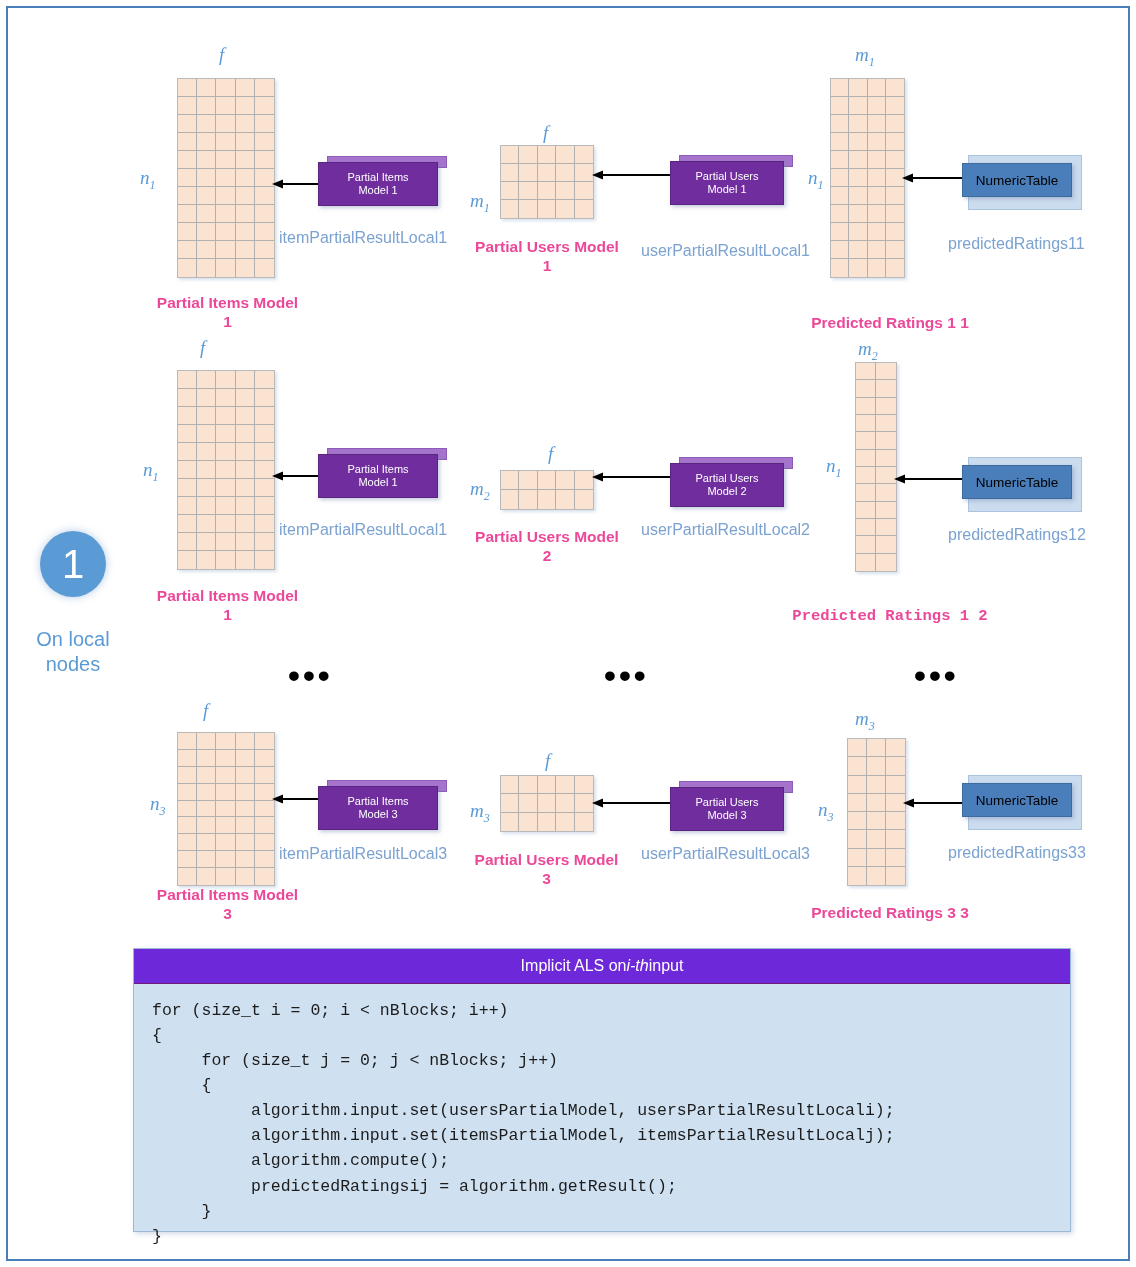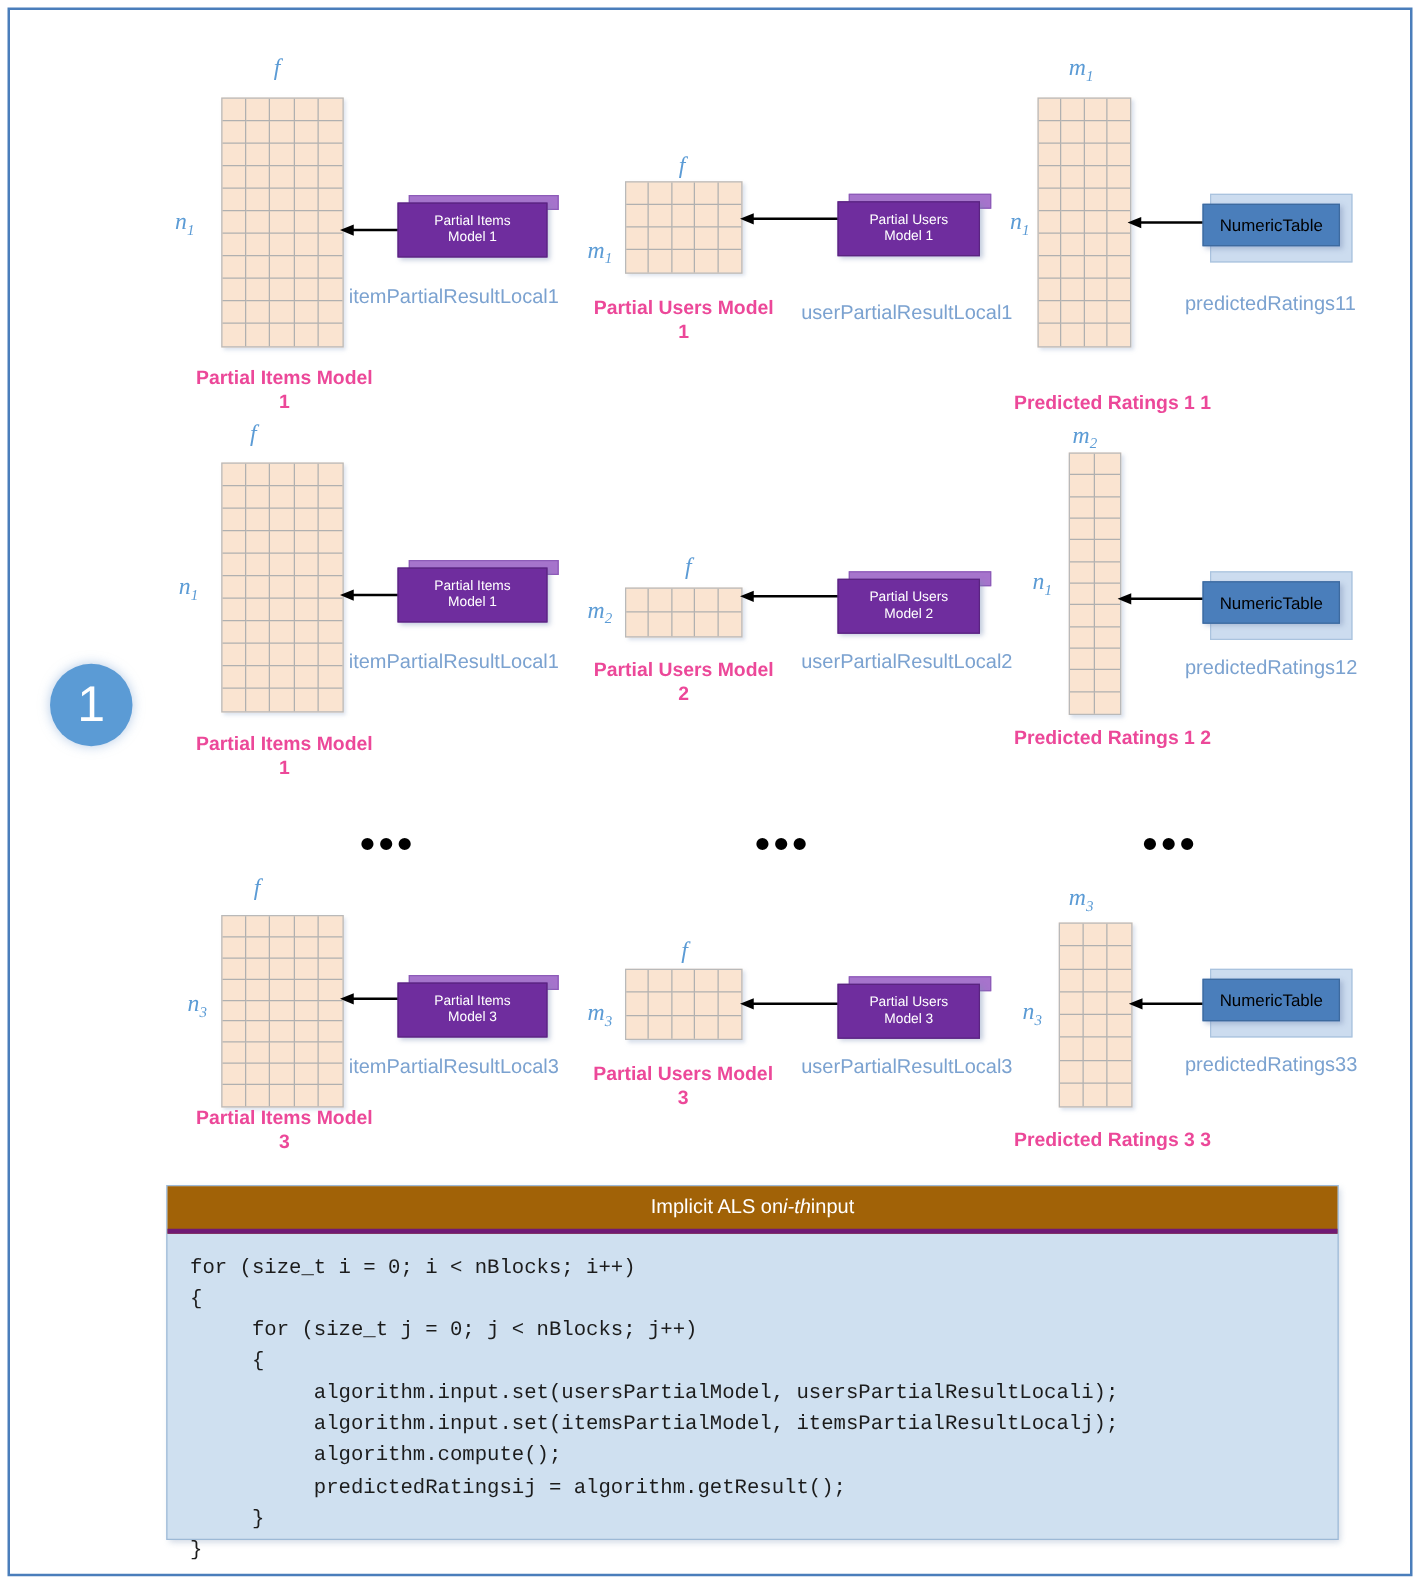--- a/index.html
+++ b/index.html
@@ -185,27 +185,27 @@
   
   .codeblock {
     position: absolute;
     border: 1px solid #9db9d6;
     background: #cfe0f0;
     box-sizing: border-box;
     box-shadow: 2px 2px 5px rgba(140,160,190,0.4);
   }
   .codeblock .cb-title {
     height: 34px;
-    background: #a16207;
+    background: #6d28d9;
     color: #ffffff;
     display: flex;
     align-items: center;
     justify-content: center;
     font-size: 16px;
-    border-bottom: 4px solid #701a75;
+    border-bottom: 1px solid #701a75;
   }
   .codeblock .cb-title i { }
   .codeblock pre {
     margin: 0;
     padding: 14px 0 10px 18px;
     font-family: "Liberation Mono", monospace;
     font-size: 16.5px;
     line-height: 1.52;
     color: #1c1c1c;
     white-space: pre;
@@ -515,21 +515,21 @@
       <div class="cell lastcol"></div>
       <div class="cell"></div>
       <div class="cell lastcol"></div>
       <div class="cell"></div>
       <div class="cell lastcol"></div>
       <div class="cell lastrow"></div>
       <div class="cell lastcol lastrow"></div>
     </div>
   <div class="dim" style="left:858px; top:338px;">m<sub>2</sub></div>
   <div class="dim" style="left:826px; top:455px;">n<sub>1</sub></div>
-  <div class="caption" style="left:790px; top:581px; width:200px;">Predicted Ratings 1 2</div>
+  <div class="caption" style="left:790px; top:607px; width:200px;font-family:Liberation Mono, monospace;">Predicted Ratings 1 2</div>
 
   <svg class="arrow" style="left:894px; top:473px; width:70px;" viewBox="0 0 70 12">
     <line x1="69" y1="6" x2="8" y2="6" stroke="#000" stroke-width="2"></line>
     <polygon points="0,6 11,1.5 11,10.5" fill="#000"></polygon>
   </svg>
 
   <div class="ntbox" style="left:962px; top:457px; width:120px; height:55px;">
     <div class="back"></div>
     <div class="front">NumericTable</div>
   </div>
@@ -674,20 +674,22 @@
 
   <div class="ntbox" style="left:962px; top:775px; width:120px; height:55px;">
     <div class="back"></div>
     <div class="front">NumericTable</div>
   </div>
   <div class="varlabel" style="left:948px; top:844px;">predictedRatings33</div>
 
   <div class="badge-circle" style="left:40px; top:531px;">
     <span>1</span>
   </div>
+  <div class="badge-label" style="left:12px; top:627px; width:122px;">On local
+nodes</div>
 
   <div class="codeblock" style="left:133px; top:948px; width:938px; height:284px;">
     <div class="cb-title">
       <span>Implicit ALS on </span>
         <i>i-th</i>
         <span> input</span>
     </div>
     <pre>for (size_t i = 0; i &lt; nBlocks; i++)
 {
      for (size_t j = 0; j &lt; nBlocks; j++)

